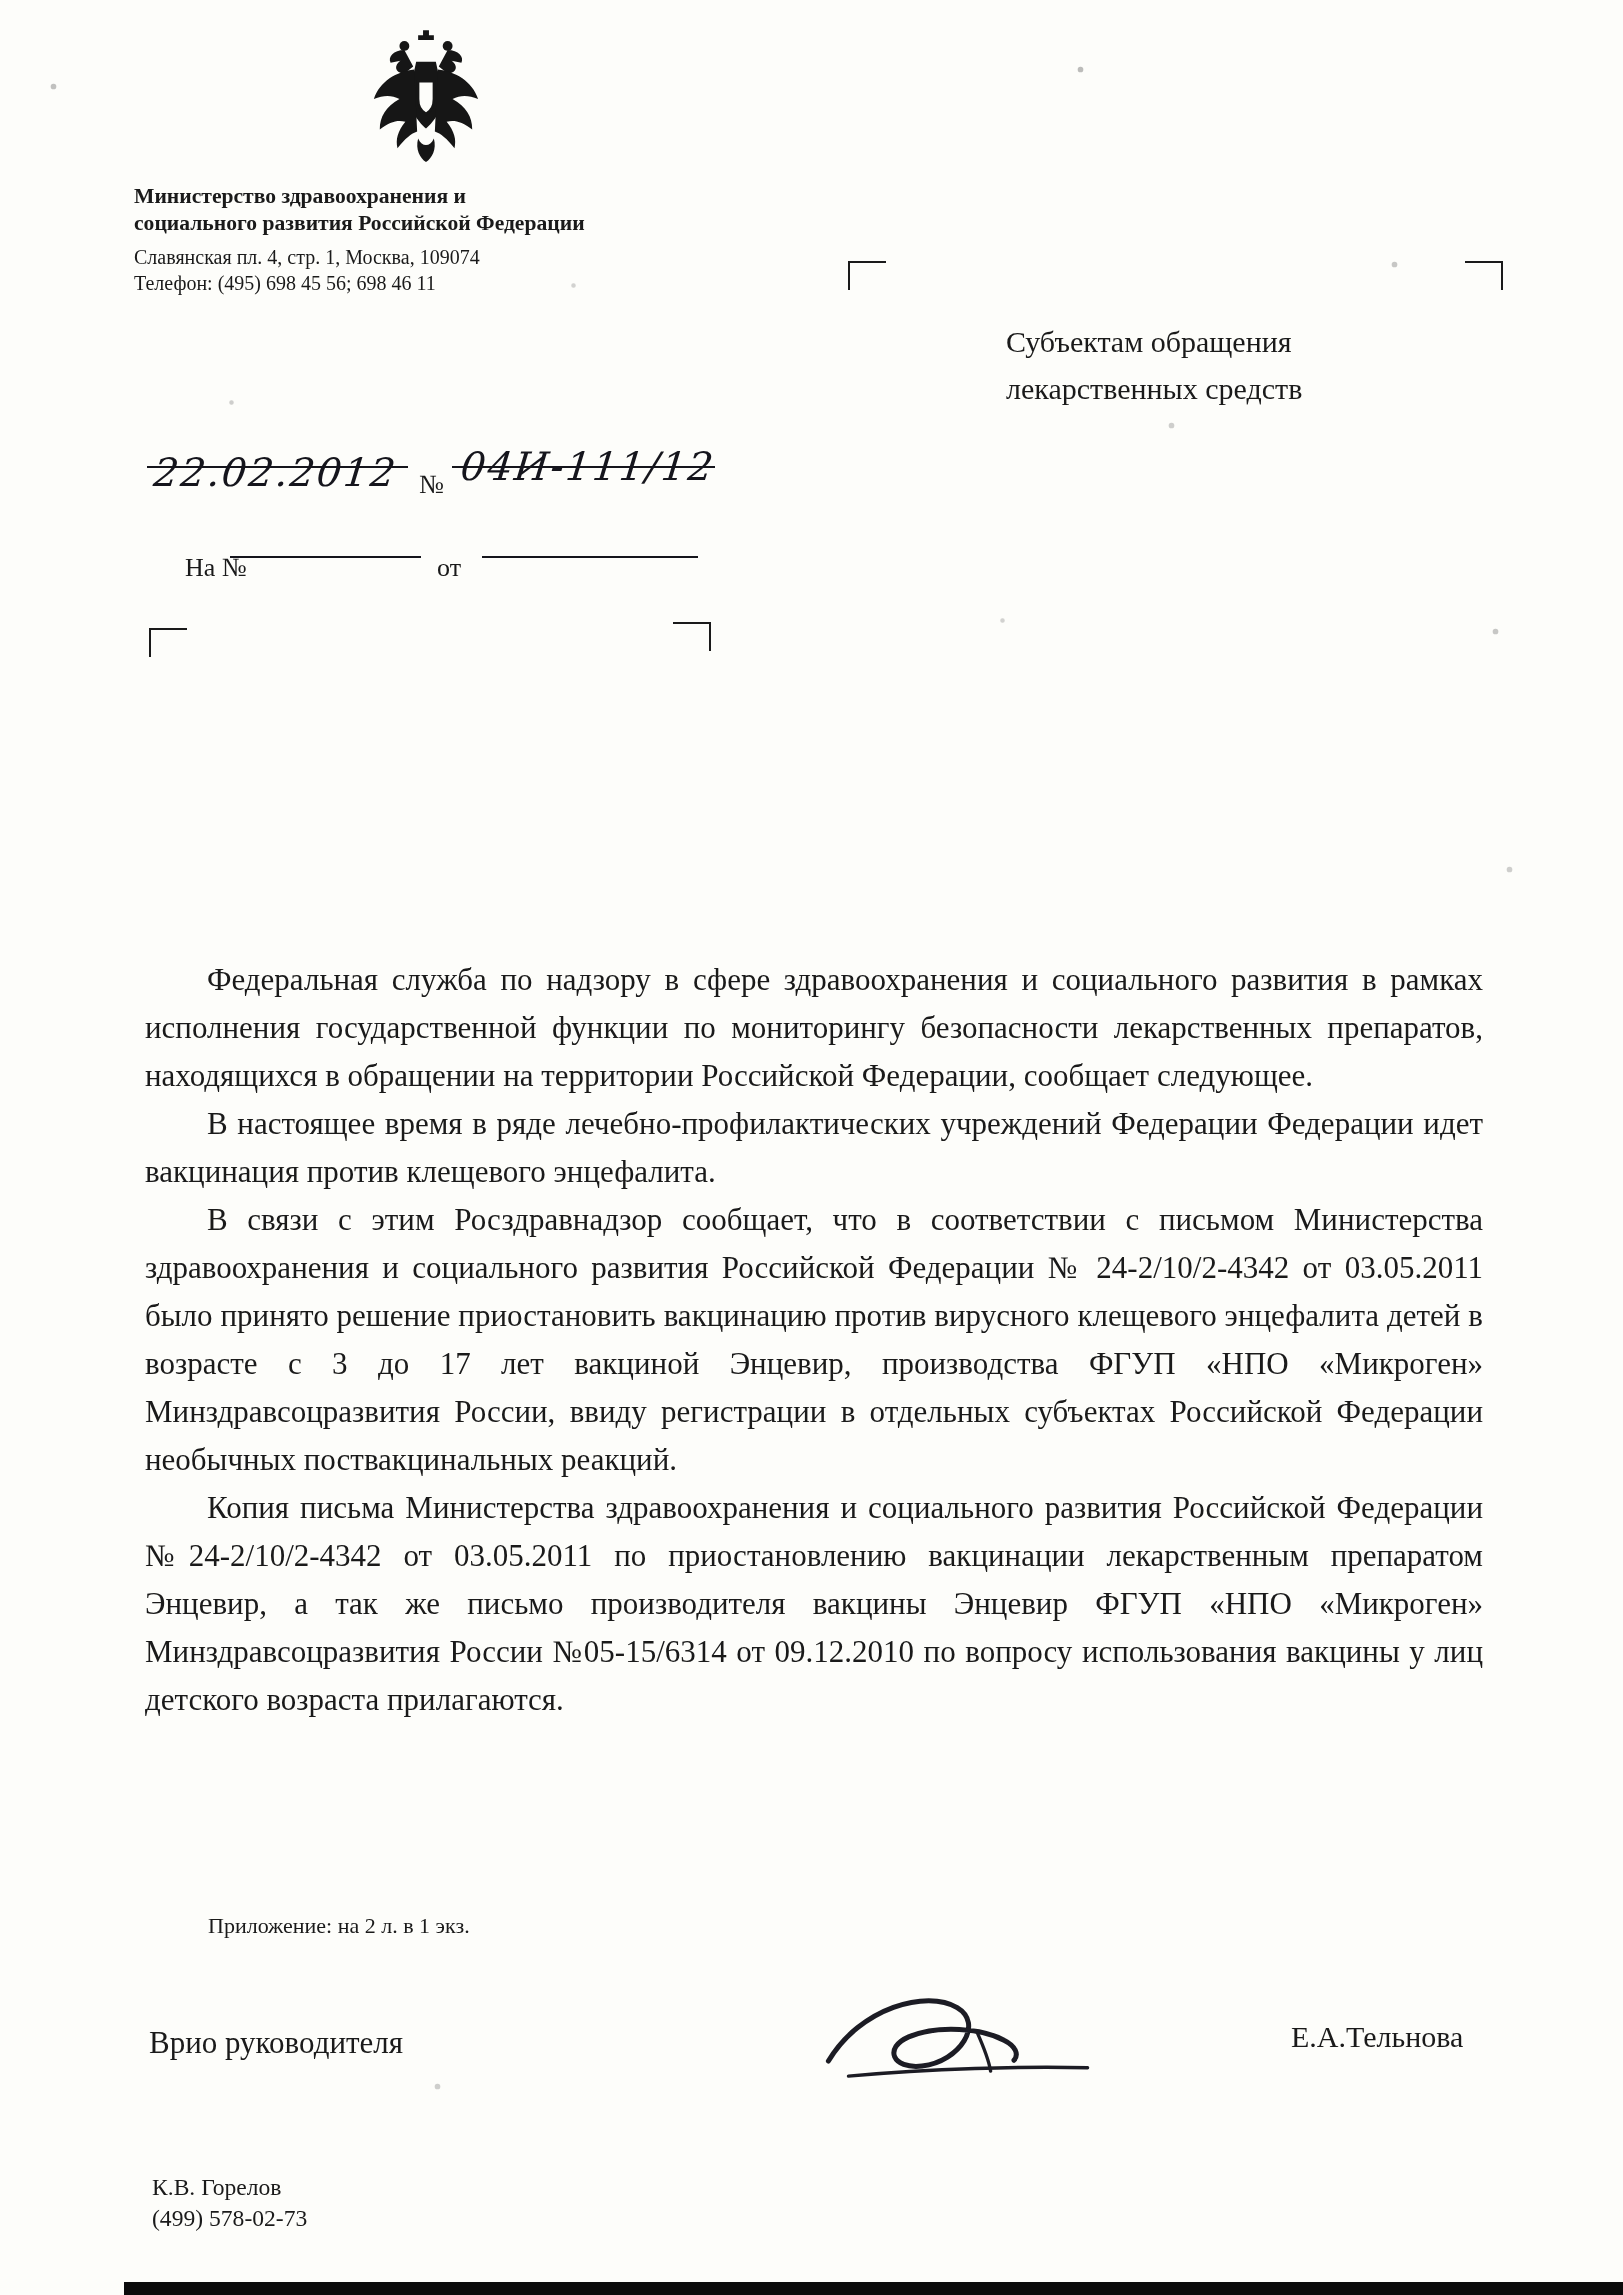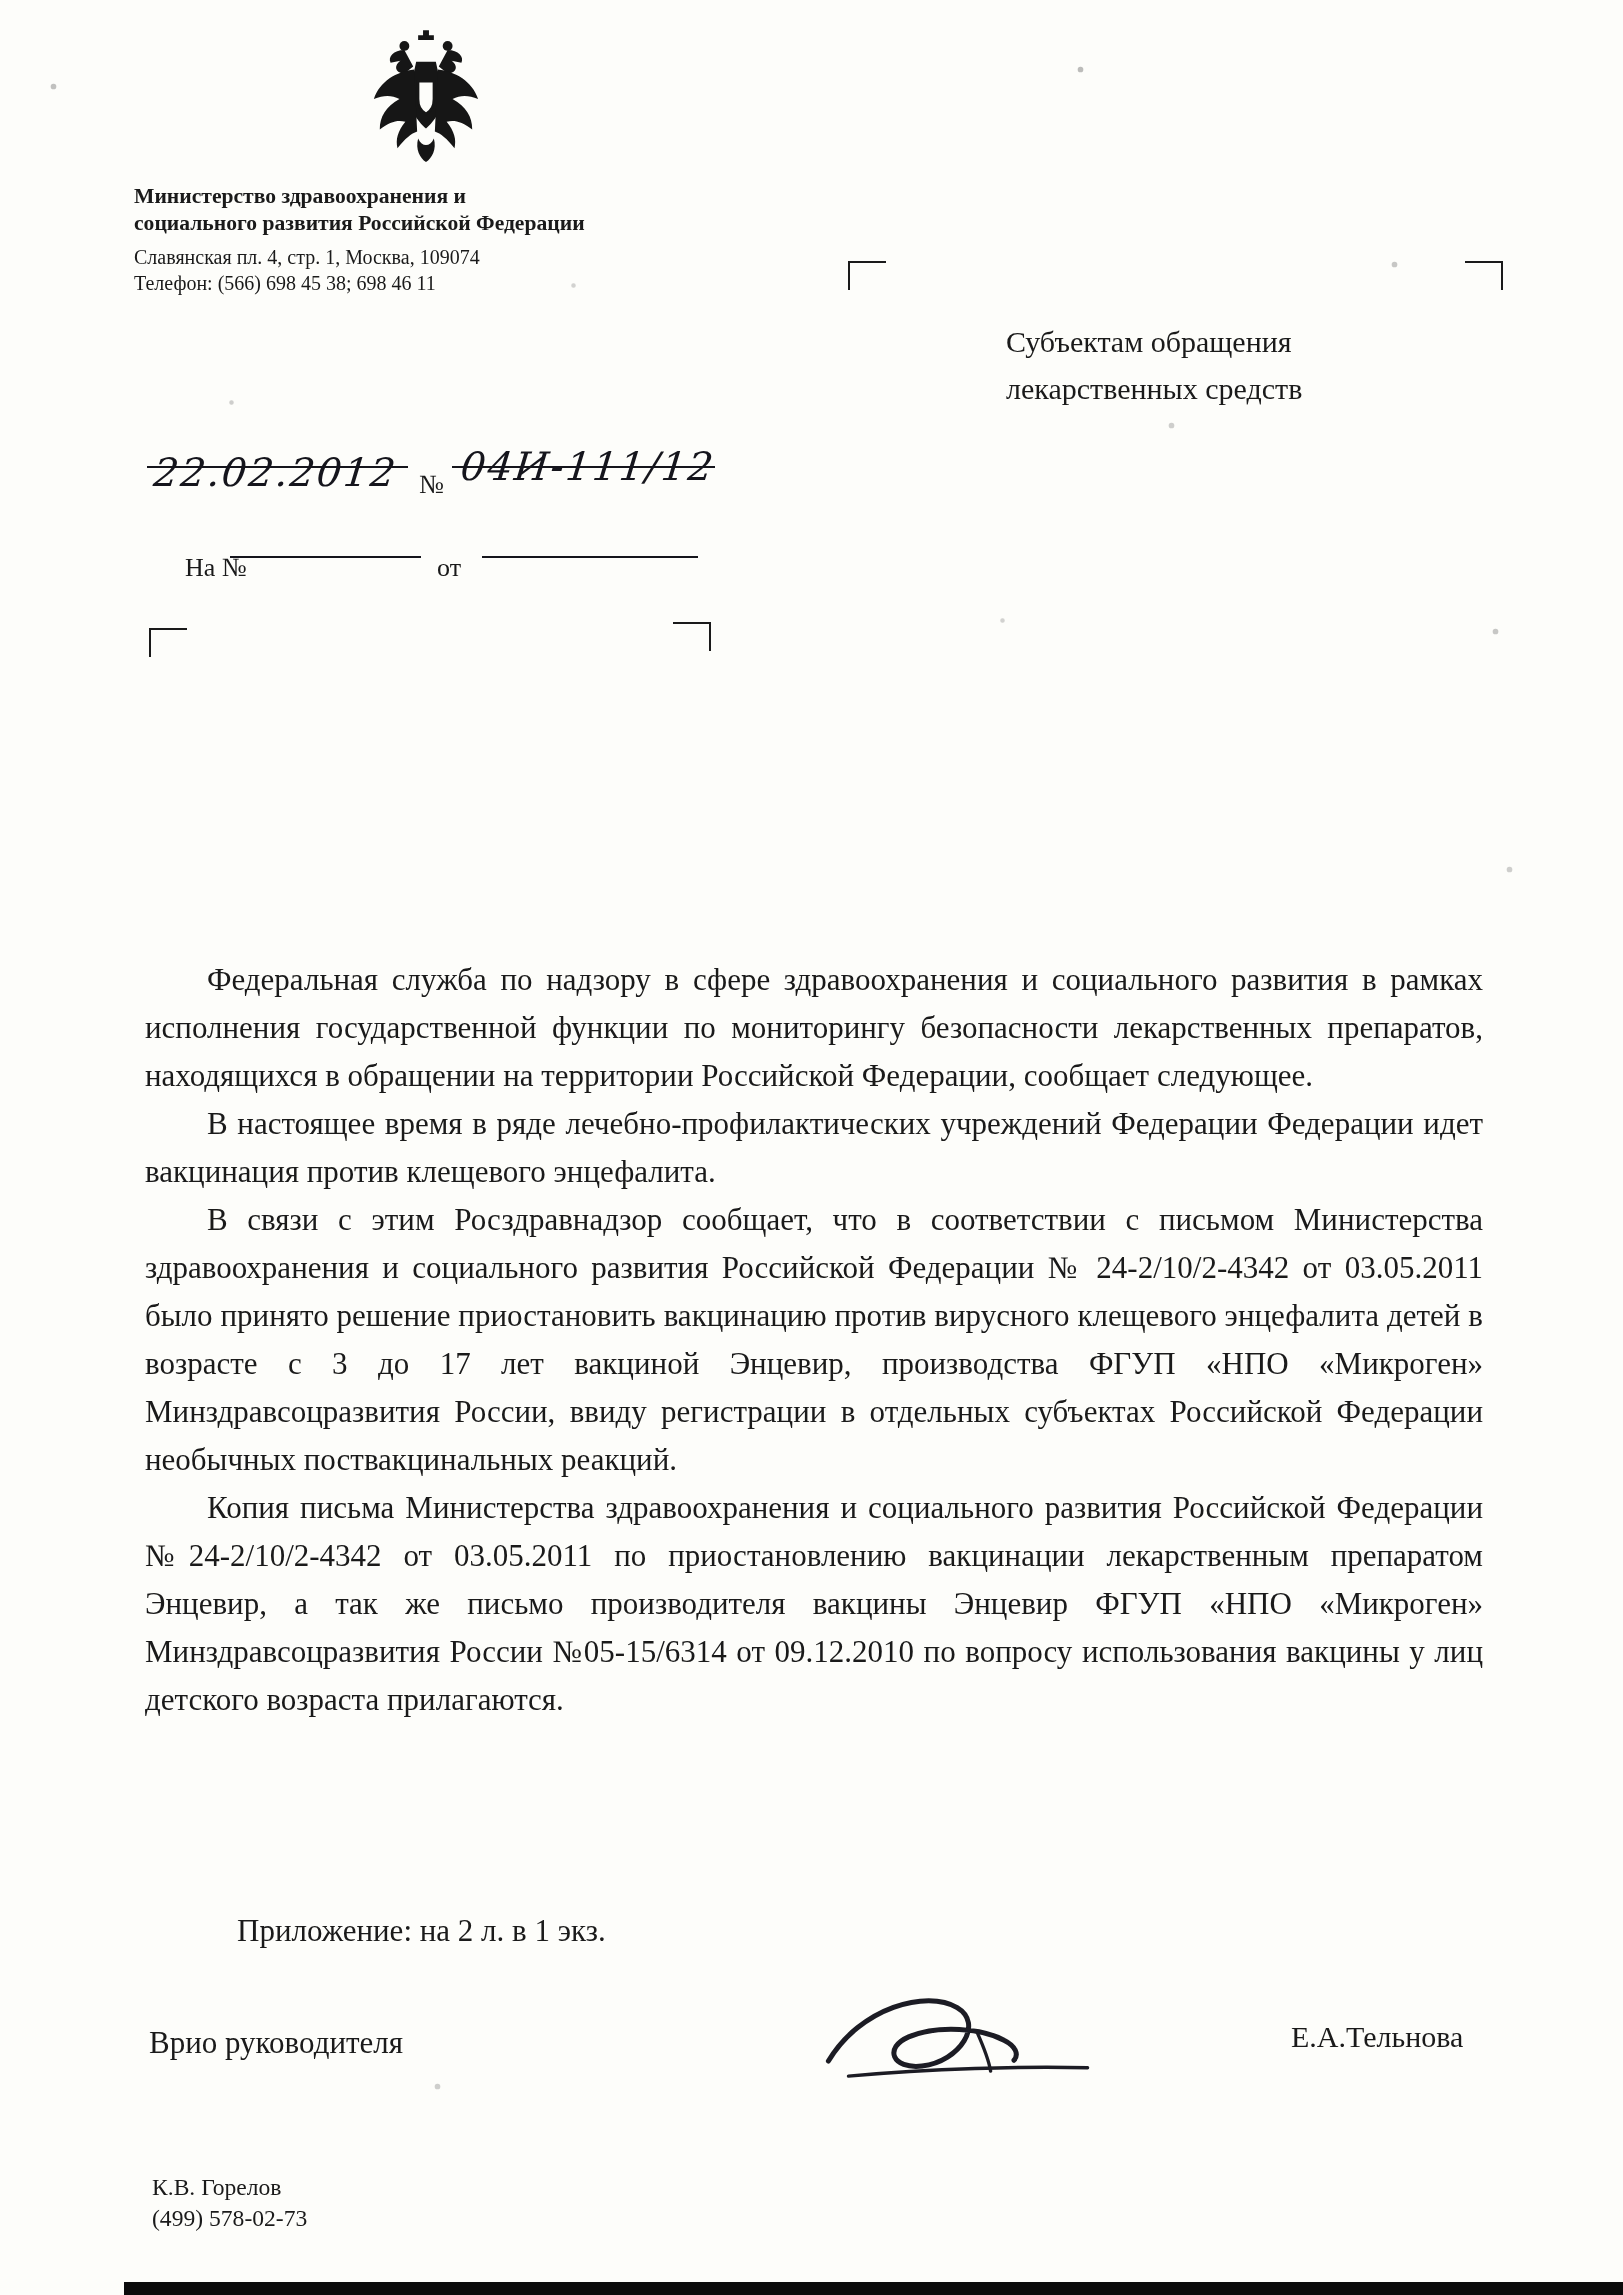--- a/index.html
+++ b/index.html
@@ -31,21 +31,21 @@
   .corner.tr { border-top:2.6px solid #1a1a1a; border-right:2.6px solid #1a1a1a; }
 
   .recipient { position:absolute; left:998px; top:318px; font-size:30px; line-height:47px; white-space:pre-line;margin-left:8px; }
 
   .subject { position:absolute; left:171px; top:711px; width:509px;
              font-size:29.5px; line-height:45px; text-align:justify; text-indent:47px; }
 
   .body-text { position:absolute; left:145px; top:956px; width:1338px; }
   .body-text p { font-size:31px; line-height:48px; text-align:justify; text-indent:62px; }
 
-  .attachment { position:absolute; left:208px; top:1913px; font-size:31px;margin-left:29px; }
+  .attachment { position:absolute; left:208px; top:1913px; font-size:22px; }
 
   .sig-position { position:absolute; left:149px; top:2025px; font-size:31px; }
   .sig-name { position:absolute; left:1291px; top:2020px; font-size:30px; }
   .sig-stroke { position:absolute; left:805px; top:1983px; }
 
   .executor { position:absolute; left:152px; top:2172px; font-size:23.6px; line-height:31px; white-space:pre-line; }
 
   .bottom-bar { position:absolute; left:124px; right:0; bottom:0; height:13px; background:#0b0b0b; }
 
   .specks { position:absolute; left:0; top:0; width:2.6px; height:2.6px; border-radius:50%;
@@ -78,21 +78,21 @@
         <path d="M50 34 h20 l7 32 c0 20 -11 30 -17 36 c-6 -6 -17 -16 -17 -36 z"></path>
         <path d="M48 42 C30 44 13 54 7 72 c10 -4 18 -4 26 0 c-14 8 -20 18 -20 31 c10 -8 18 -10 26 -8 c-8 10 -10 18 -8 27 c8 -10 14 -15 20 -17 z"></path>
         <path d="M72 42 C90 44 107 54 113 72 c-10 -4 -18 -4 -26 0 c14 8 20 18 20 31 c-10 -8 -18 -10 -26 -8 c8 10 10 18 8 27 c-8 -10 -14 -15 -20 -17 z"></path>
         <path d="M52 112 c4 9 12 9 16 0 c3 11 -2 20 -8 24 c-6 -4 -11 -13 -8 -24 z"></path>
         <path d="M52 54 h16 v18 c0 9 -4 13 -8 15 c-4 -2 -8 -6 -8 -15 z" fill="#fdfdfa" stroke="#161616" stroke-width="2.5"></path>
       </g>
     </svg>
     <div class="ministry">Министерство здравоохранения и
 социального развития Российской Федерации</div>
     <div class="address">Славянская пл. 4, стр. 1, Москва, 109074</div>
-    <div class="phone">Телефон: (566) 698 45 38; 698 46 11</div>
+    <div class="phone">Телефон: (495) 698 45 56; 698 46 11</div>
   </div>
 
   <div class="abs hand" style="left:154px; top:450px; font-size:39px;">22.02.2012</div>
   <div class="uline" style="left:147px; top:466px; width:261px;"></div>
 
   <div class="label" style="left:419px; top:470px;">№</div>
   <div class="abs hand" style="left:461px; top:444px; font-size:39px;">04И-111/12</div>
   <div class="uline" style="left:452px; top:466px; width:263px;"></div>
 
   <div class="label" style="left:149px; top:553px;margin-left:36px;">На №</div>

